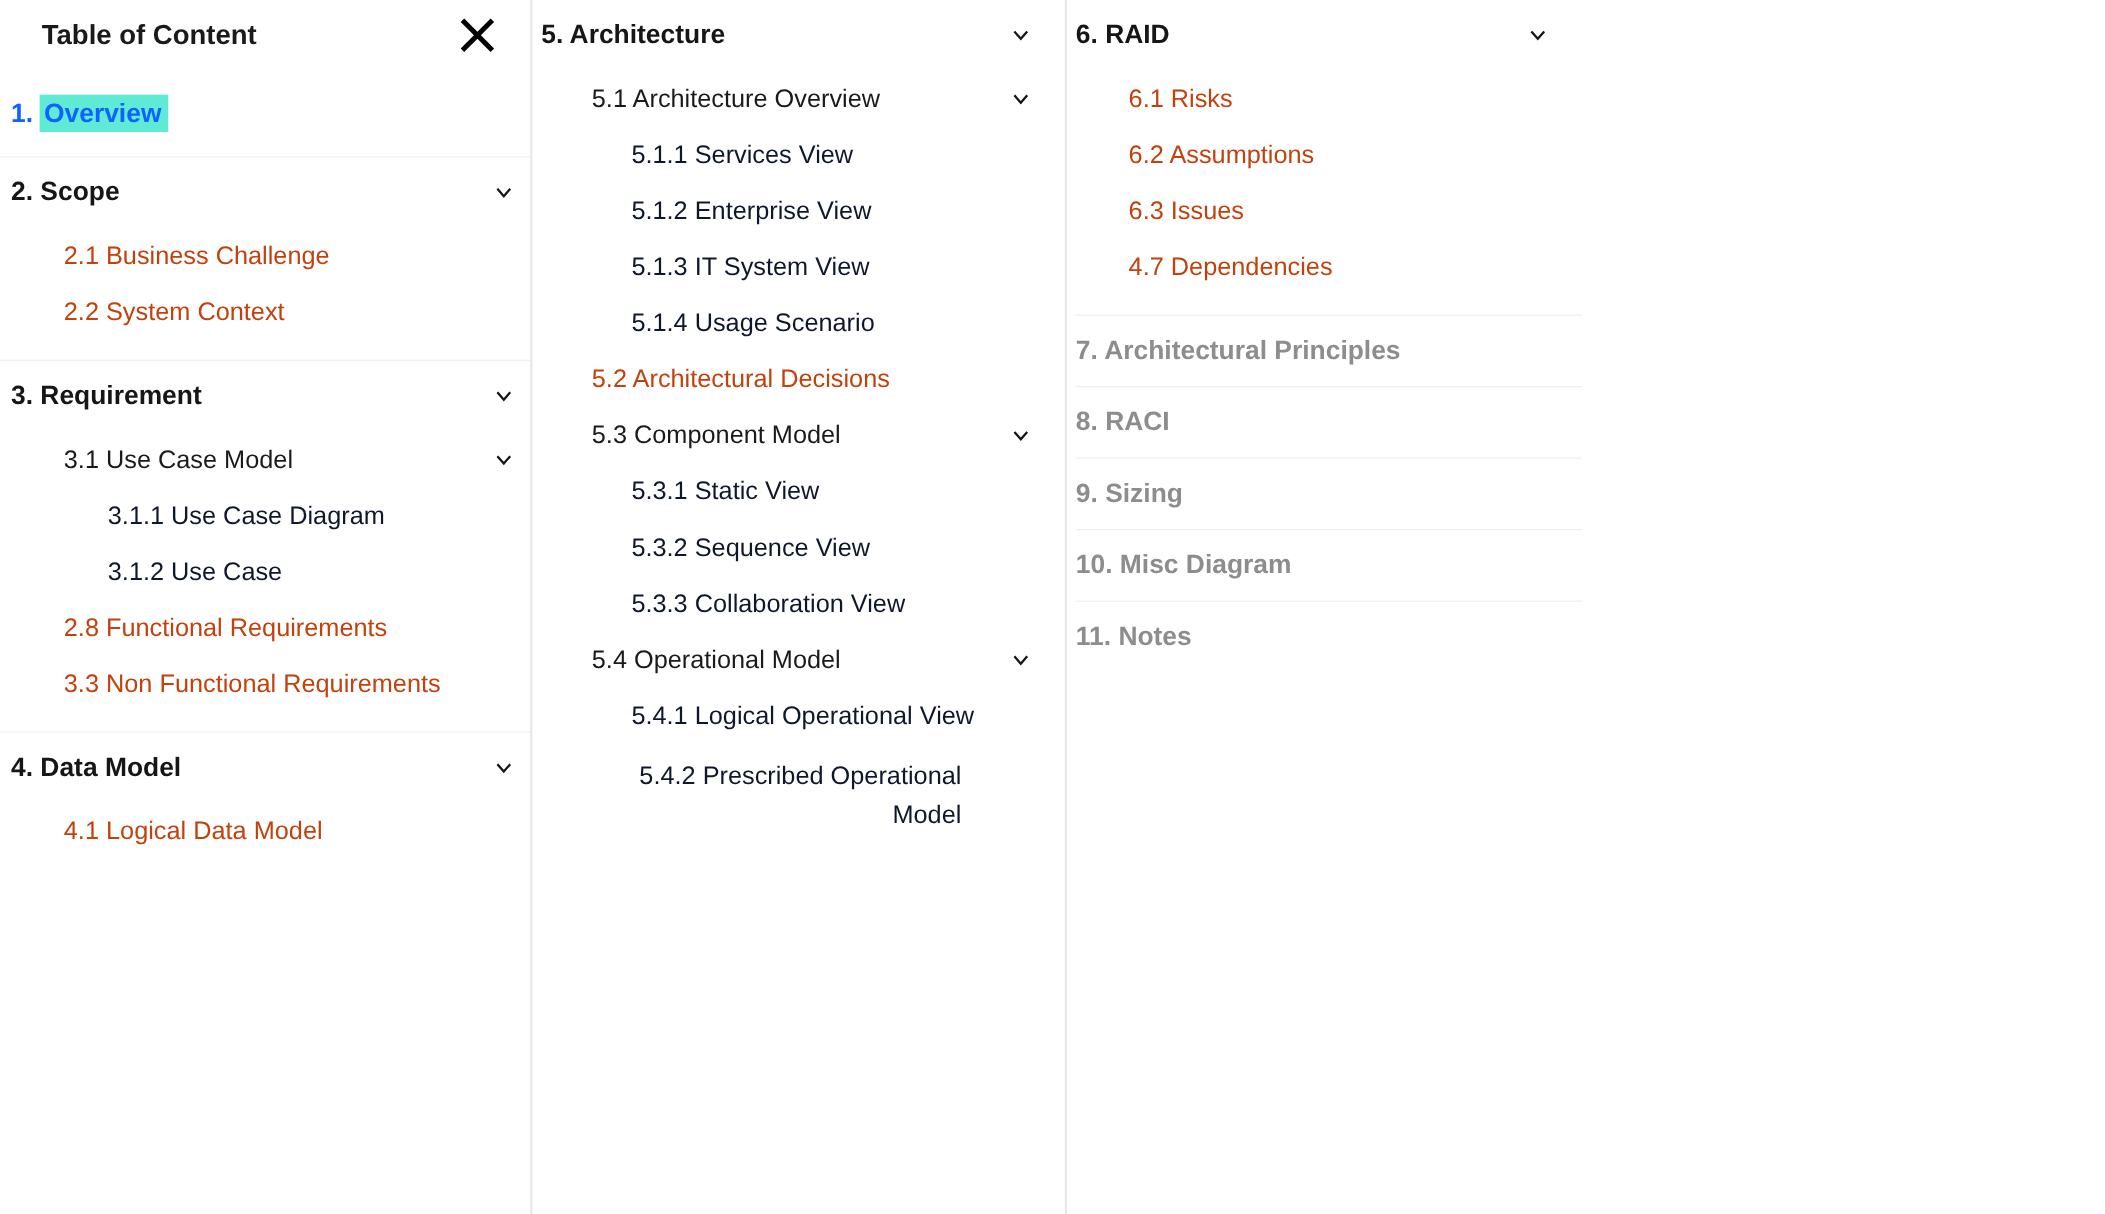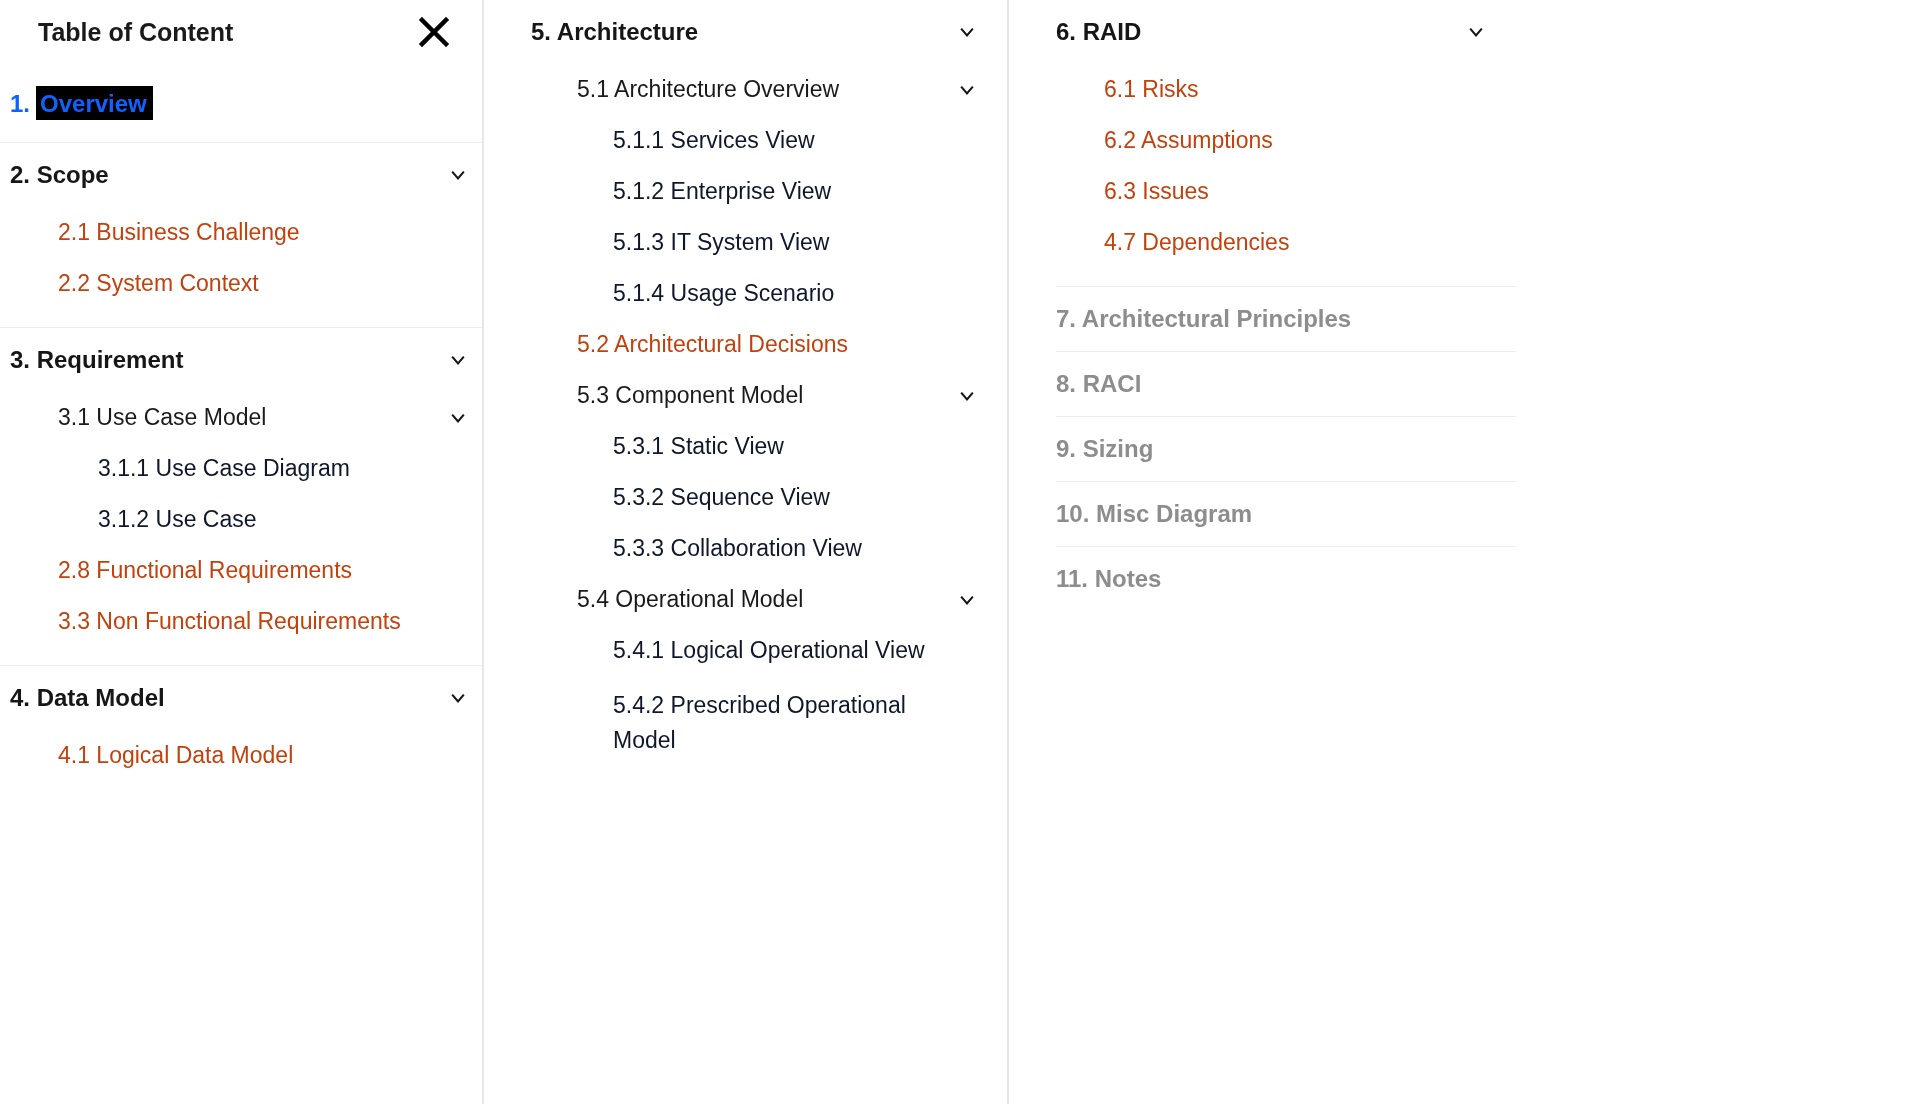--- a/index.html
+++ b/index.html
@@ -8,21 +8,20 @@
     background: #fff;
     color: #000;
     font-size: 23px;
     width: 1914px;
     height: 1104px;
     overflow: hidden;
   }
   .layout {
     display: flex;
     height: 100%;
-    gap: 39px;
   }
   .col {
     border-right: 2px solid #e6e6e6;
     padding: 0;
     overflow: hidden;
   }
   .col1 { width: 484px; }
   .col2 { width: 486px; padding-left: 8px; }
   .col3 { flex: 1; padding-left: 8px; }
 
@@ -42,21 +41,21 @@
     cursor: pointer;
     display: inline-flex;
   }
   .close-btn svg { width: 36px; height: 36px; }
 
   
   .section-group {
     border-bottom: 1px solid #ededed;
     padding: 18px 14px 18px 10px;
   }
-  .col2 .section-group, .col3 .section-group { padding-left: 0; padding-right: 30px; }
+  .col2 .section-group, .col3 .section-group { padding-left: 0; padding-right: 30px; text-align: right; }
   .section-head {
     display: flex;
     align-items: center;
     justify-content: space-between;
   }
   .section-label {
     font-weight: 700;
     color: #161616;
     font-size: 24px;
   }
@@ -72,21 +71,21 @@
   .selected-row {
     display: inline-flex;
     align-items: baseline;
     font-size: 24px;
     font-weight: 700;
     color: #0f62fe;
     gap: 6px;
   }
   .selected-row .num { color: #0f62fe; }
   .selected-row .hl {
-    background: #000000;
+    background: #5eead4;
     padding: 4px 6px 2px 4px;
   }
 
   
   .children { margin-top: 18px; }
   .item-row {
     display: flex;
     align-items: center;
     justify-content: space-between;
     padding: 12px 0 12px 0;

